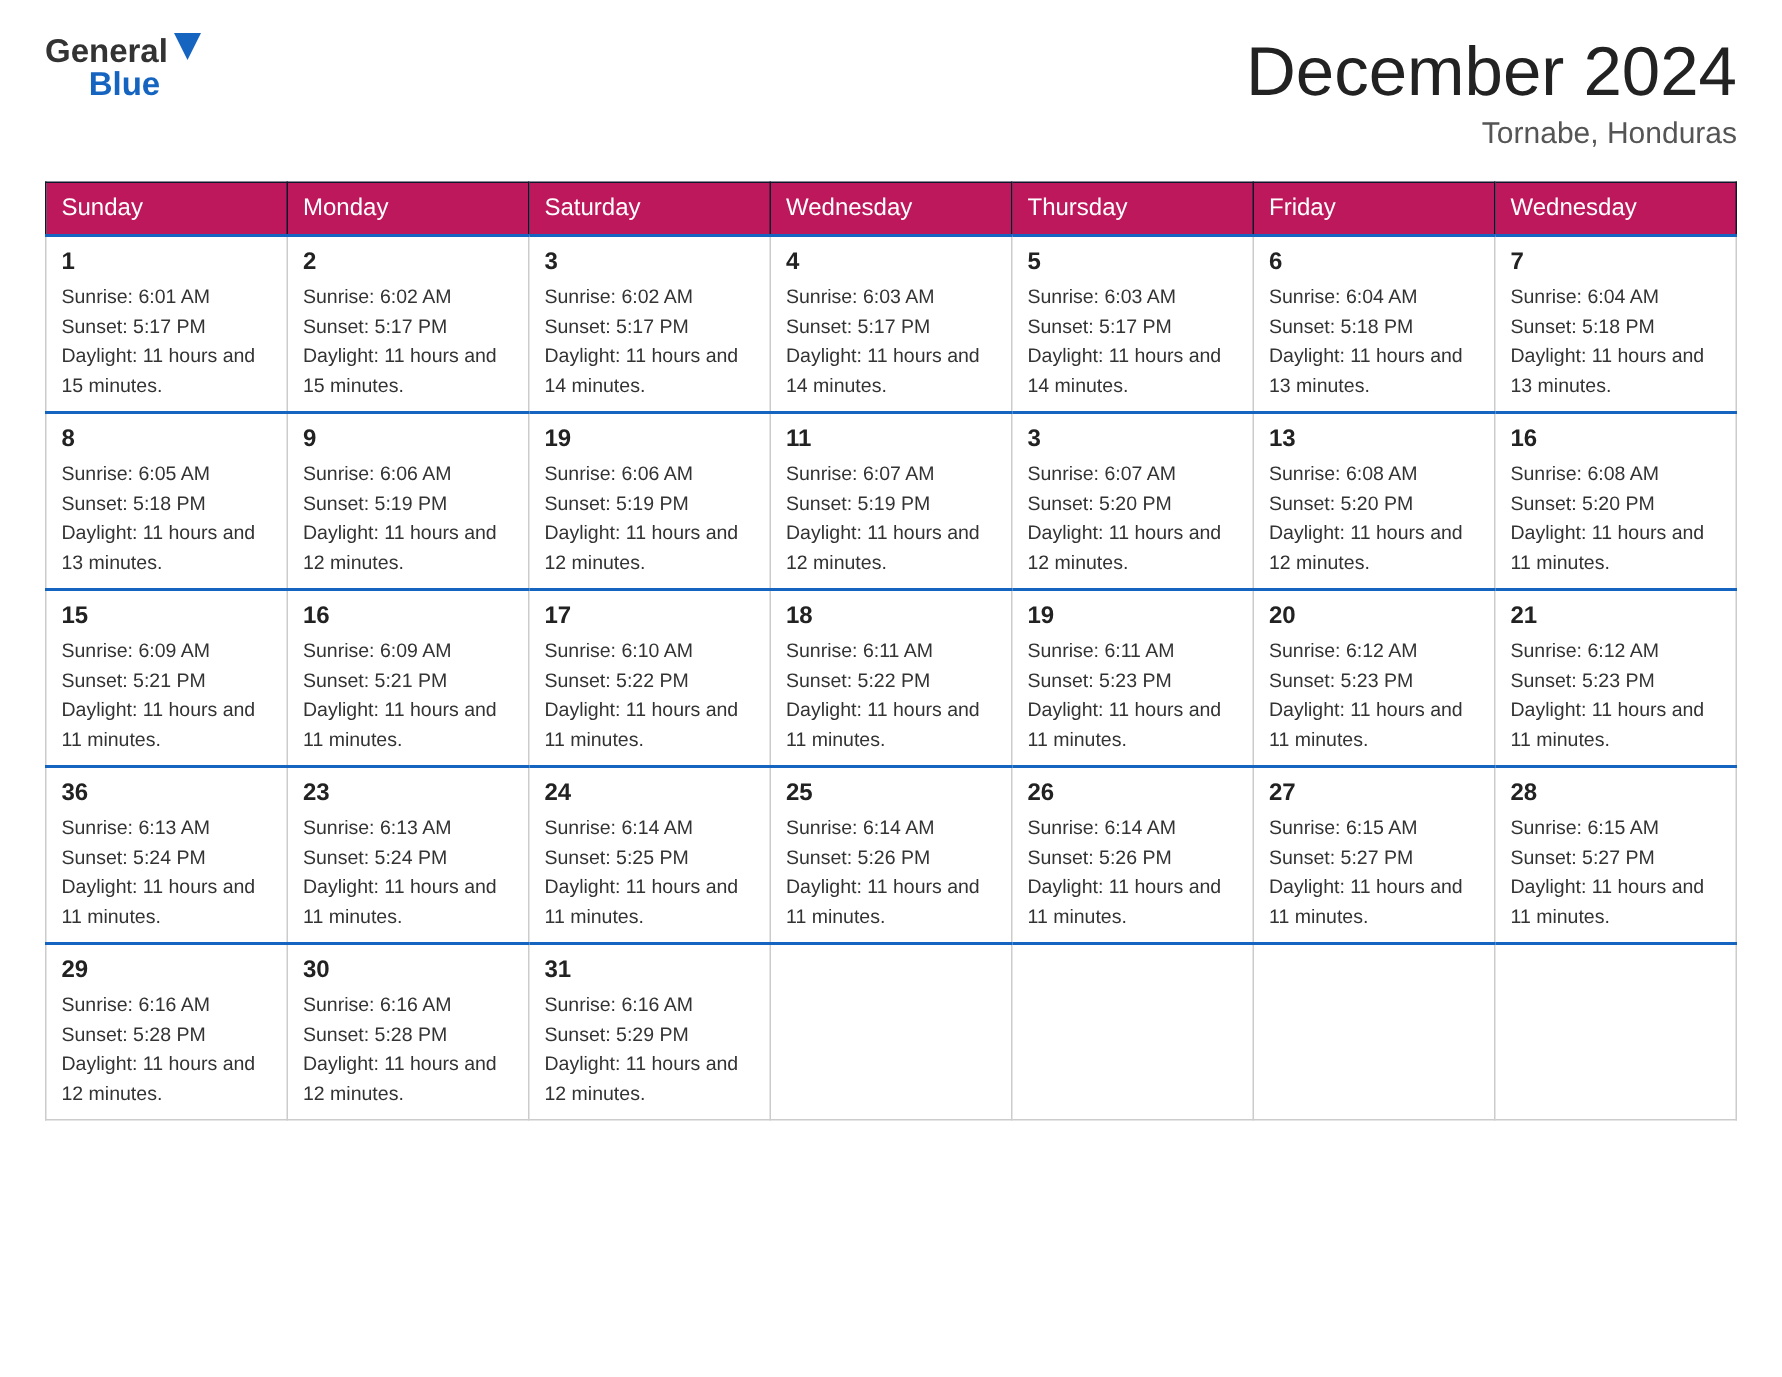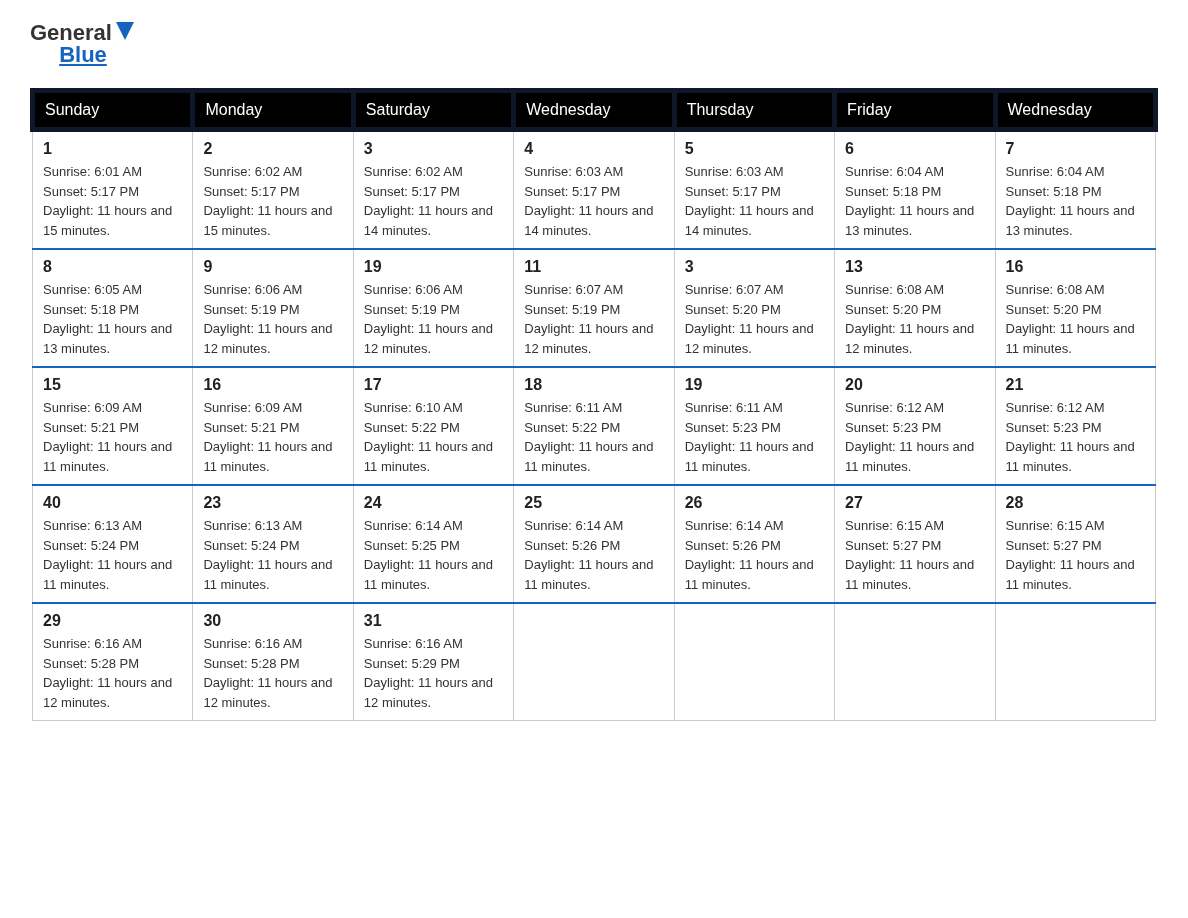--- a/index.html
+++ b/index.html
@@ -33,27 +33,27 @@
       font-size: 20px;
       color: #555;
       margin-top: 4px;
     }
     .calendar-table {
       width: 100%;
       border-collapse: collapse;
       table-layout: fixed;
     }
     .calendar-table thead th {
-      background-color: #000000;
+      background-color: #be185d;
       color: #fff;
       font-size: 16px;
       font-weight: normal;
       padding: 8px 10px;
       text-align: left;
-      border: 5px solid #0f172a;
+      border: 1px solid #0f172a;
     }
     .calendar-table tbody td {
       vertical-align: top;
       padding: 8px 10px;
       border: 1px solid #ccc;
       border-top: 2px solid #1565c0;
       font-size: 13px;
       color: #333;
       height: 110px;
     }
@@ -80,38 +80,41 @@
     }
     .logo-line1 {
       display: flex;
       align-items: center;
     }
     .logo-line2 {
       font-size: 22px;
       font-weight: bold;
       color: #1565c0;
       margin-top: -4px;
-      text-decoration: underline;
     }
   </style>
 </head>
 <body>
 
 <div class="header">
   <div class="logo-wrapper">
     <div class="logo-line1">
       <span class="logo-text-general">General</span>
       <span style="display:inline-block; position:relative; margin-left:2px;">
         <svg width="22" height="22" viewBox="0 0 22 22">
           <polygon points="2,2 20,2 11,20" fill="#1565c0"></polygon>
         </svg>
       </span>
     </div>
     <div class="logo-line2">Blue</div>
   </div>
+  <div class="title-section">
+    <div class="calendar-title">December 2024</div>
+    <div class="calendar-subtitle">Tornabe, Honduras</div>
+  </div>
 </div>
 
 <table class="calendar-table">
   <thead>
     <tr>
     <th>Sunday</th>
         <th>Monday</th>
         <th>Saturday</th>
         <th>Wednesday</th>
         <th>Thursday</th>
@@ -205,21 +208,21 @@
           <span class="day-number">20</span>
           <div class="day-info">Sunrise: 6:12 AM<br>Sunset: 5:23 PM<br>Daylight: 11 hours and 11 minutes.</div>
         </td>
         <td>
           <span class="day-number">21</span>
           <div class="day-info">Sunrise: 6:12 AM<br>Sunset: 5:23 PM<br>Daylight: 11 hours and 11 minutes.</div>
         </td>
       </tr>
       <tr>
         <td>
-          <span class="day-number">40</span>
+          <span class="day-number">36</span>
           <div class="day-info">Sunrise: 6:13 AM<br>Sunset: 5:24 PM<br>Daylight: 11 hours and 11 minutes.</div>
         </td>
         <td>
           <span class="day-number">23</span>
           <div class="day-info">Sunrise: 6:13 AM<br>Sunset: 5:24 PM<br>Daylight: 11 hours and 11 minutes.</div>
         </td>
         <td>
           <span class="day-number">24</span>
           <div class="day-info">Sunrise: 6:14 AM<br>Sunset: 5:25 PM<br>Daylight: 11 hours and 11 minutes.</div>
         </td>

